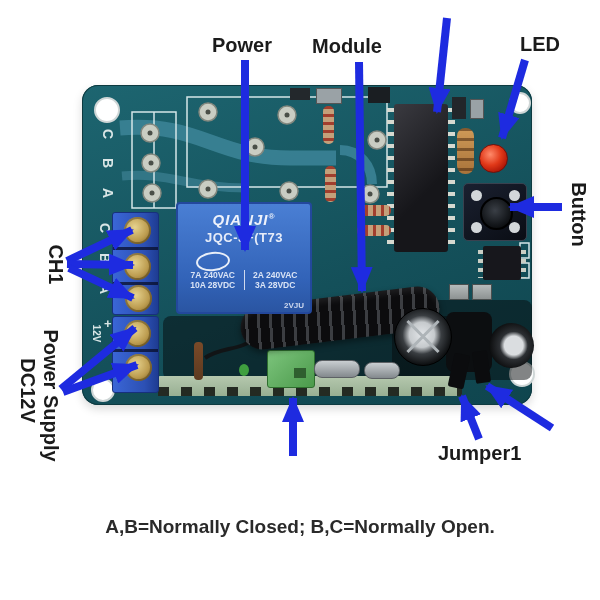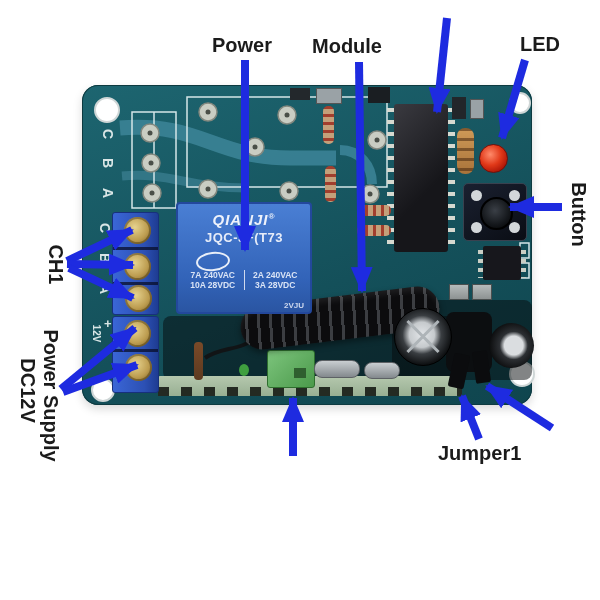--- a/index.html
+++ b/index.html
@@ -227,13 +227,14 @@
 
   <div class="lbl" style="left:212px;top:34px;">Power</div>
   <div class="lbl" style="left:312px;top:35px;">Module</div>
   <div class="lbl" style="left:520px;top:33px;">LED</div>
   <div class="lbl rot" style="left:533px;top:203px;width:90px;">Button</div>
   <div class="lbl rot" style="left:30px;top:253px;width:50px;">CH1</div>
   <div class="lbl rot" style="left:-25px;top:384px;width:150px;">Power Supply</div>
   <div class="lbl rot" style="left:-48px;top:379px;width:150px;">DC12V</div>
   <div class="lbl" style="left:438px;top:433px;margin-top:9px;">Jumper1</div>
 
+  <div class="caption">A,B=Normally Closed; B,C=Normally Open.</div>
 </div>
 
 </body></html>

